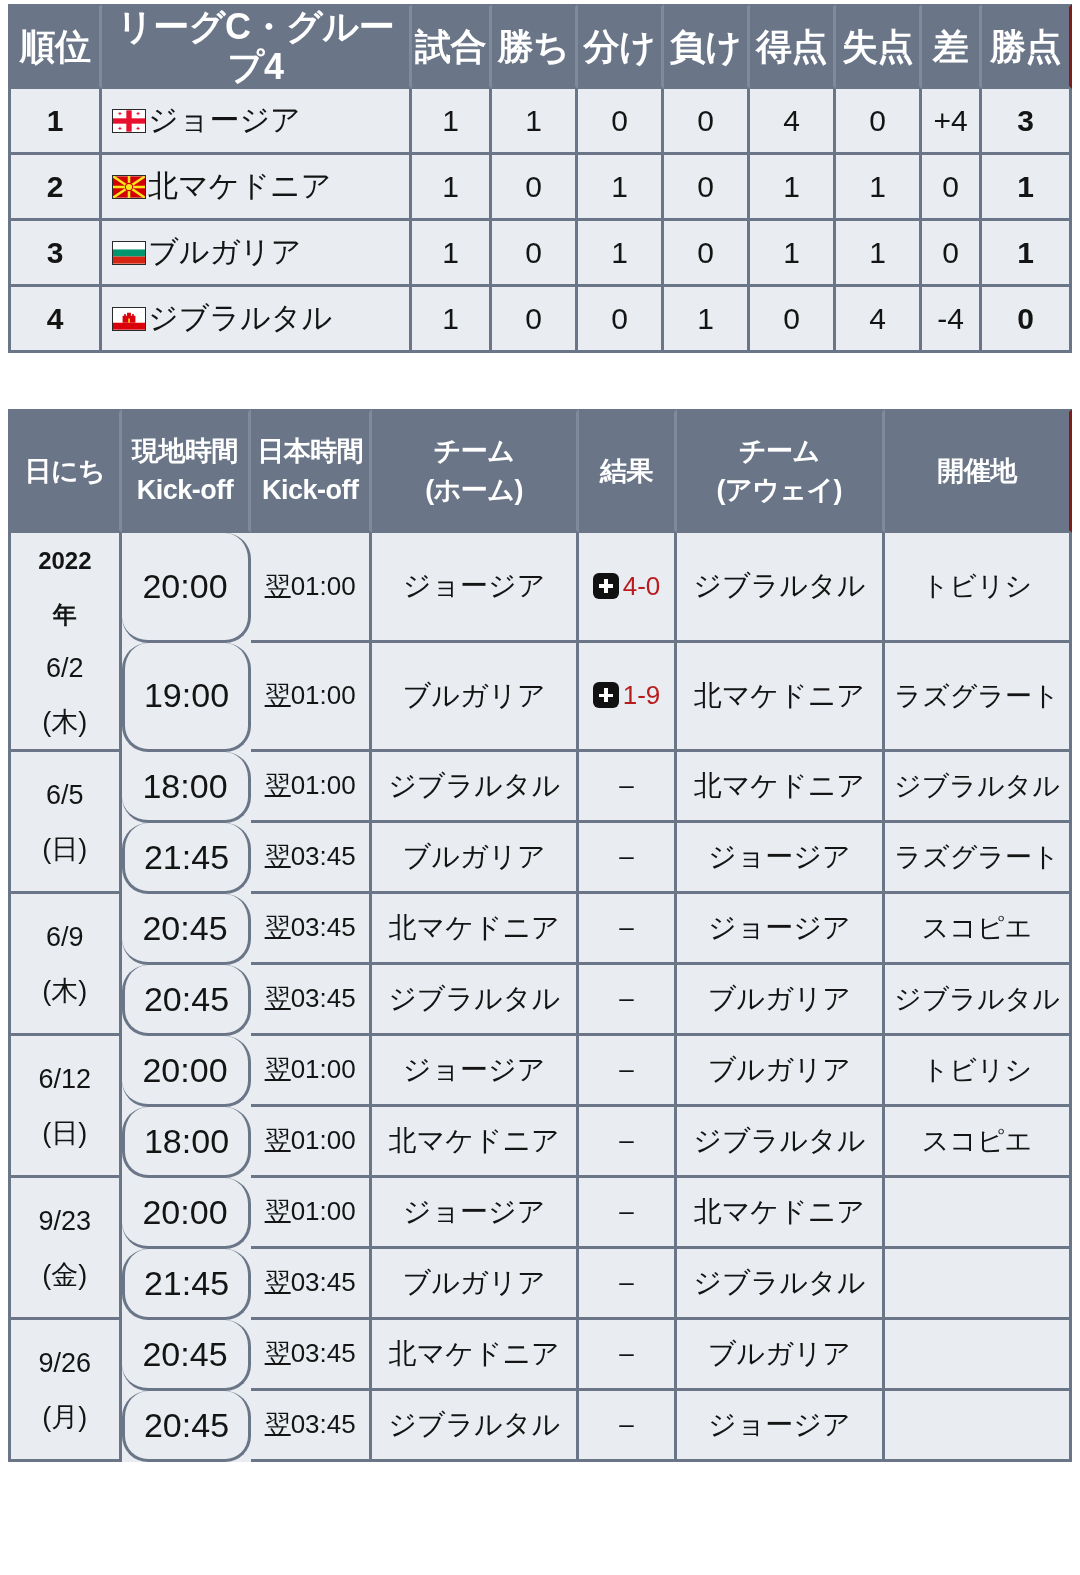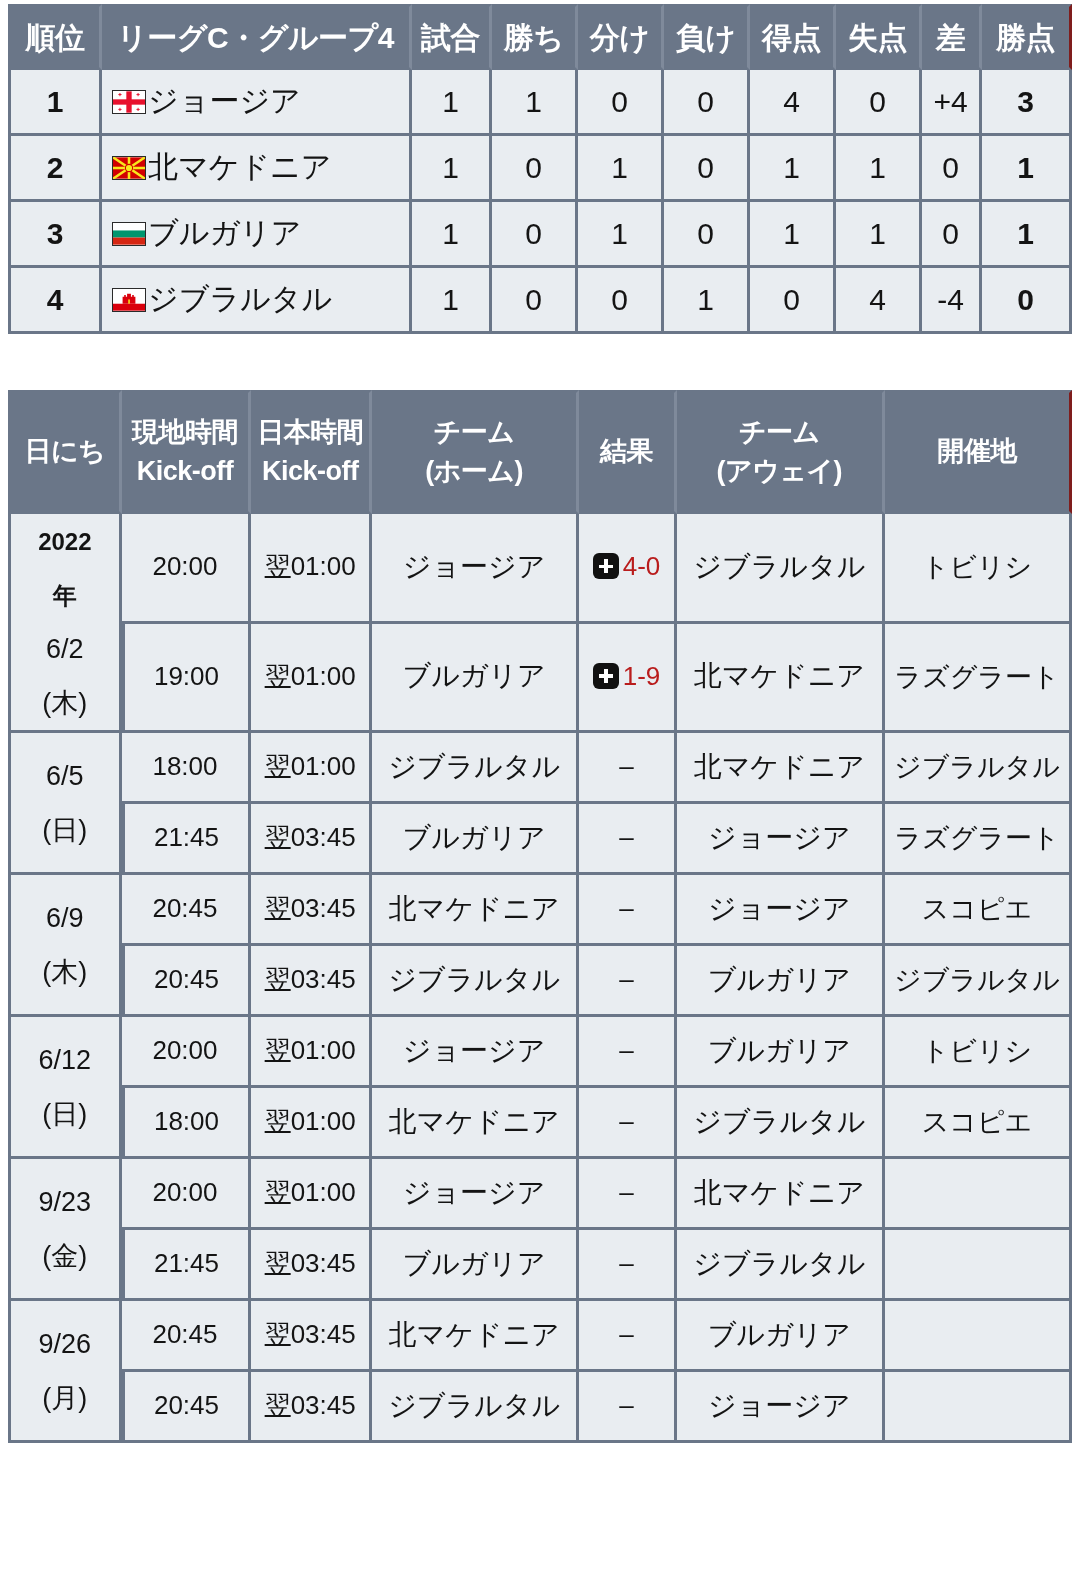--- a/index.html
+++ b/index.html
@@ -50,21 +50,21 @@
     font-weight: bold;
     border-right-color: #7f8a9b;
   }
   table.grid thead th:last-child {
     border-right: 3px solid #7f1d1d;
   }
 
   
   .standings thead th {
     height: 60px;
-    font-size: 30px;
+    font-size: 36px;
     line-height: 1.1;
     letter-spacing: -0.5px;
   }
   .standings tbody td {
     height: 63px;
     font-size: 30px;
   }
   .standings td.rank { font-weight: bold; }
   .standings td.team {
     text-align: left;
@@ -99,21 +99,21 @@
   .schedule tbody td {
     height: 68px;
     font-size: 27px;
     line-height: 1.45;
   }
   .schedule td.date {
     font-size: 27px;
     line-height: 2.0;
   }
   .schedule td.date .year { font-weight: bold; font-size: 24px; }
-  .schedule td.time { font-size: 26px; }
+  .schedule td.time { font-size: 34px; border-radius: 26px; }
   .schedule td.jtime { font-size: 26px; white-space: nowrap; margin-left: 26px; }
   .schedule td.jtime .nextday {
     text-decoration: underline;
     text-underline-offset: 1px;
   }
   .schedule td.team { font-size: 28px; }
   .schedule td.venue { font-size: 27px; line-height: 1.5; }
   .schedule td.result { font-size: 26px; white-space: nowrap; }
 
   .res-icon {

